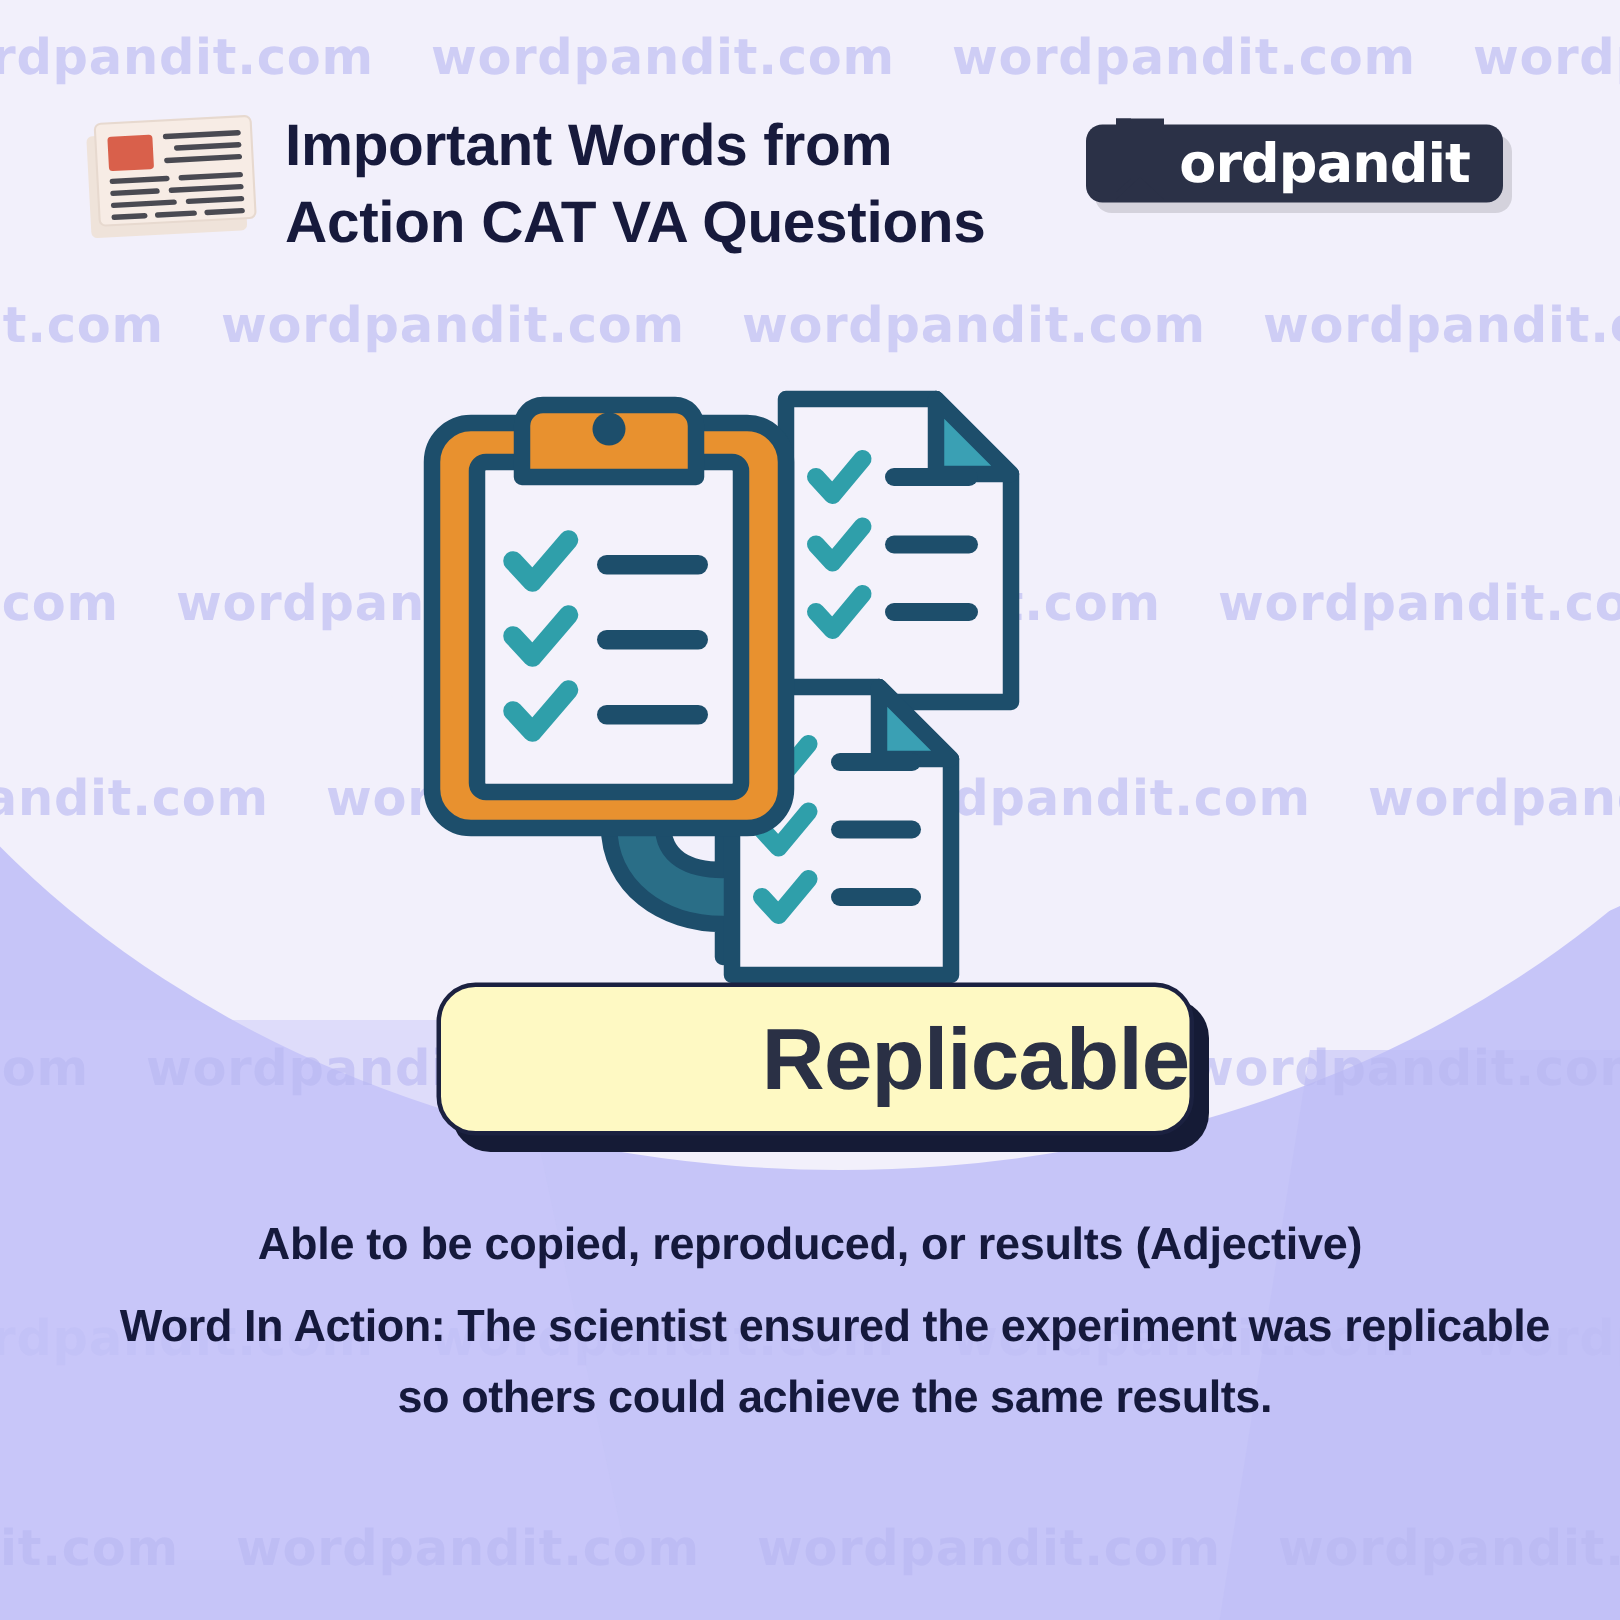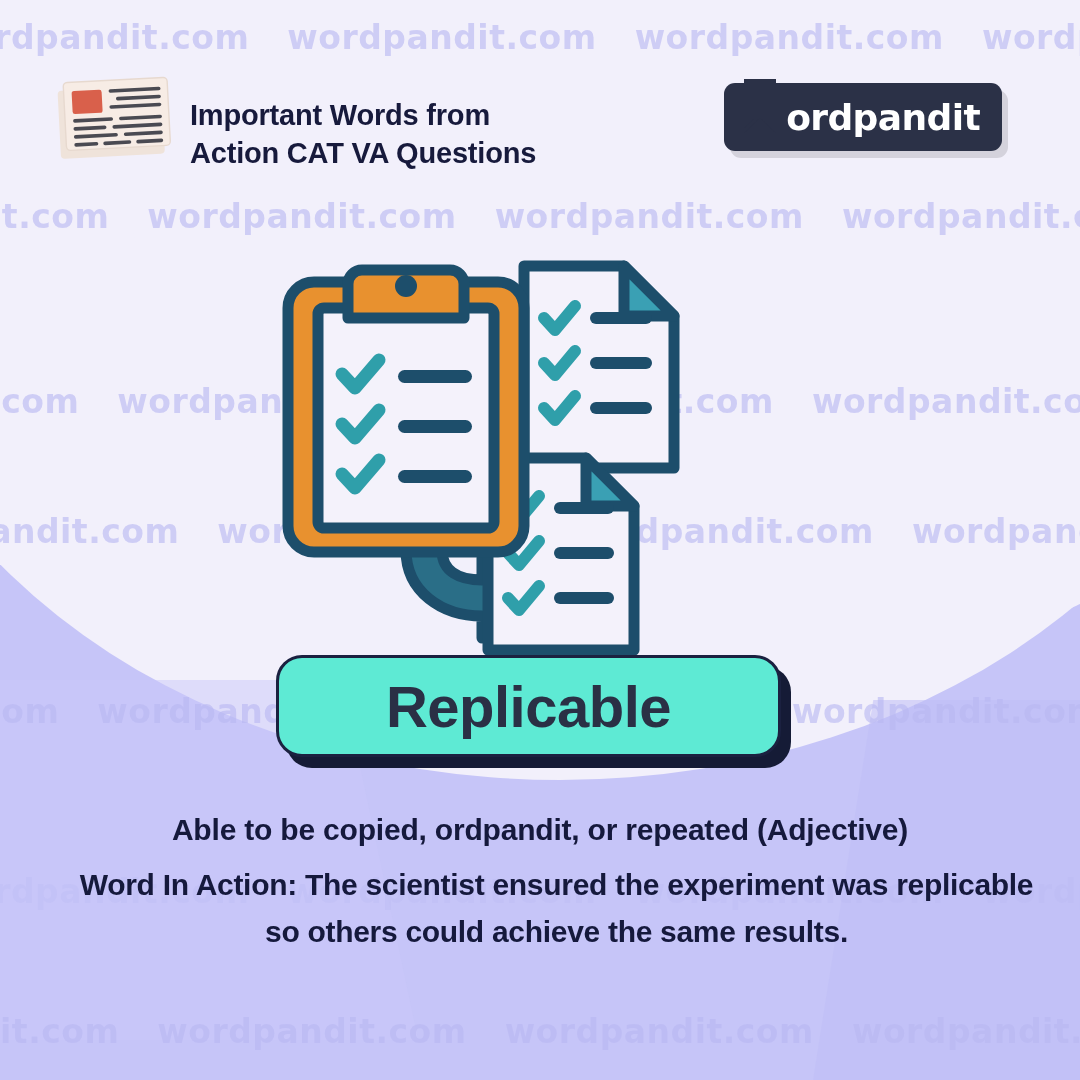--- a/index.html
+++ b/index.html
@@ -92,34 +92,34 @@
   .news-icon {
     position: absolute;
     left: 55px;
     top: 72px;
     width: 120px;
     height: 92px;
   }
   .headline {
     position: absolute;
     left: 190px;
-    top: 96px;
+    top: 72px;
     color: #171a3c;
-    font-size: 29px;
+    font-size: 39px;
     font-weight: 800;
     line-height: 1.32;
     letter-spacing: -.2px;
   }
   .headline .l2 { display: block; }
 
   .logo {
     position: absolute;
     right: 78px;
     top: 83px;
-    height: 68px;
+    height: 52px;
     min-width: 220px;
     background: #2b3147;
     border-radius: 11px;
     box-shadow: 6px 7px 0 rgba(0,0,0,.12);
     display: flex;
     align-items: center;
     justify-content: flex-end;
     padding-right: 22px;
     box-sizing: border-box;
   }
@@ -144,31 +144,31 @@
     position: absolute;
     left: 276px;
     top: 250px;
     width: 530px;
     height: 420px;
   }
 
   
   .word-card {
     position: absolute;
-    left: 276px;
+    left: 291px;
     top: 655px;
     width: 505px;
     height: 102px;
-    background: #5eead4;
+    background: #fef9c3;
     border: 3px solid #1b2140;
     border-radius: 26px;
     box-shadow: 10px 11px 0 #151b36;
     display: flex;
     align-items: center;
-    justify-content: center;
+    justify-content: flex-end;
     box-sizing: border-box;
   }
   .word-card-text {
     color: #2a3045;
     font-size: 58px;
     font-weight: 800;
     letter-spacing: -.5px;
   }
 
   
@@ -312,20 +312,20 @@
         <rect x="122" y="220" width="74" height="13" rx="6.5"></rect>
       </g>
     </g>
   </svg>
 
   <div class="word-card">
     <div class="word-card-text">Replicable</div>
   </div>
 
   <div class="copy">
-    <div class="definition">Able to be copied, ordpandit, or repeated (Adjective)</div>
+    <div class="definition">Able to be copied, reproduced, or results (Adjective)</div>
     <div class="in-action">
       <span>Word In Action: The scientist ensured the experiment was</span>
       <span>replicable so others could achieve the same results.</span>
     </div>
   </div>
 
 </div>
 
 </body></html>

